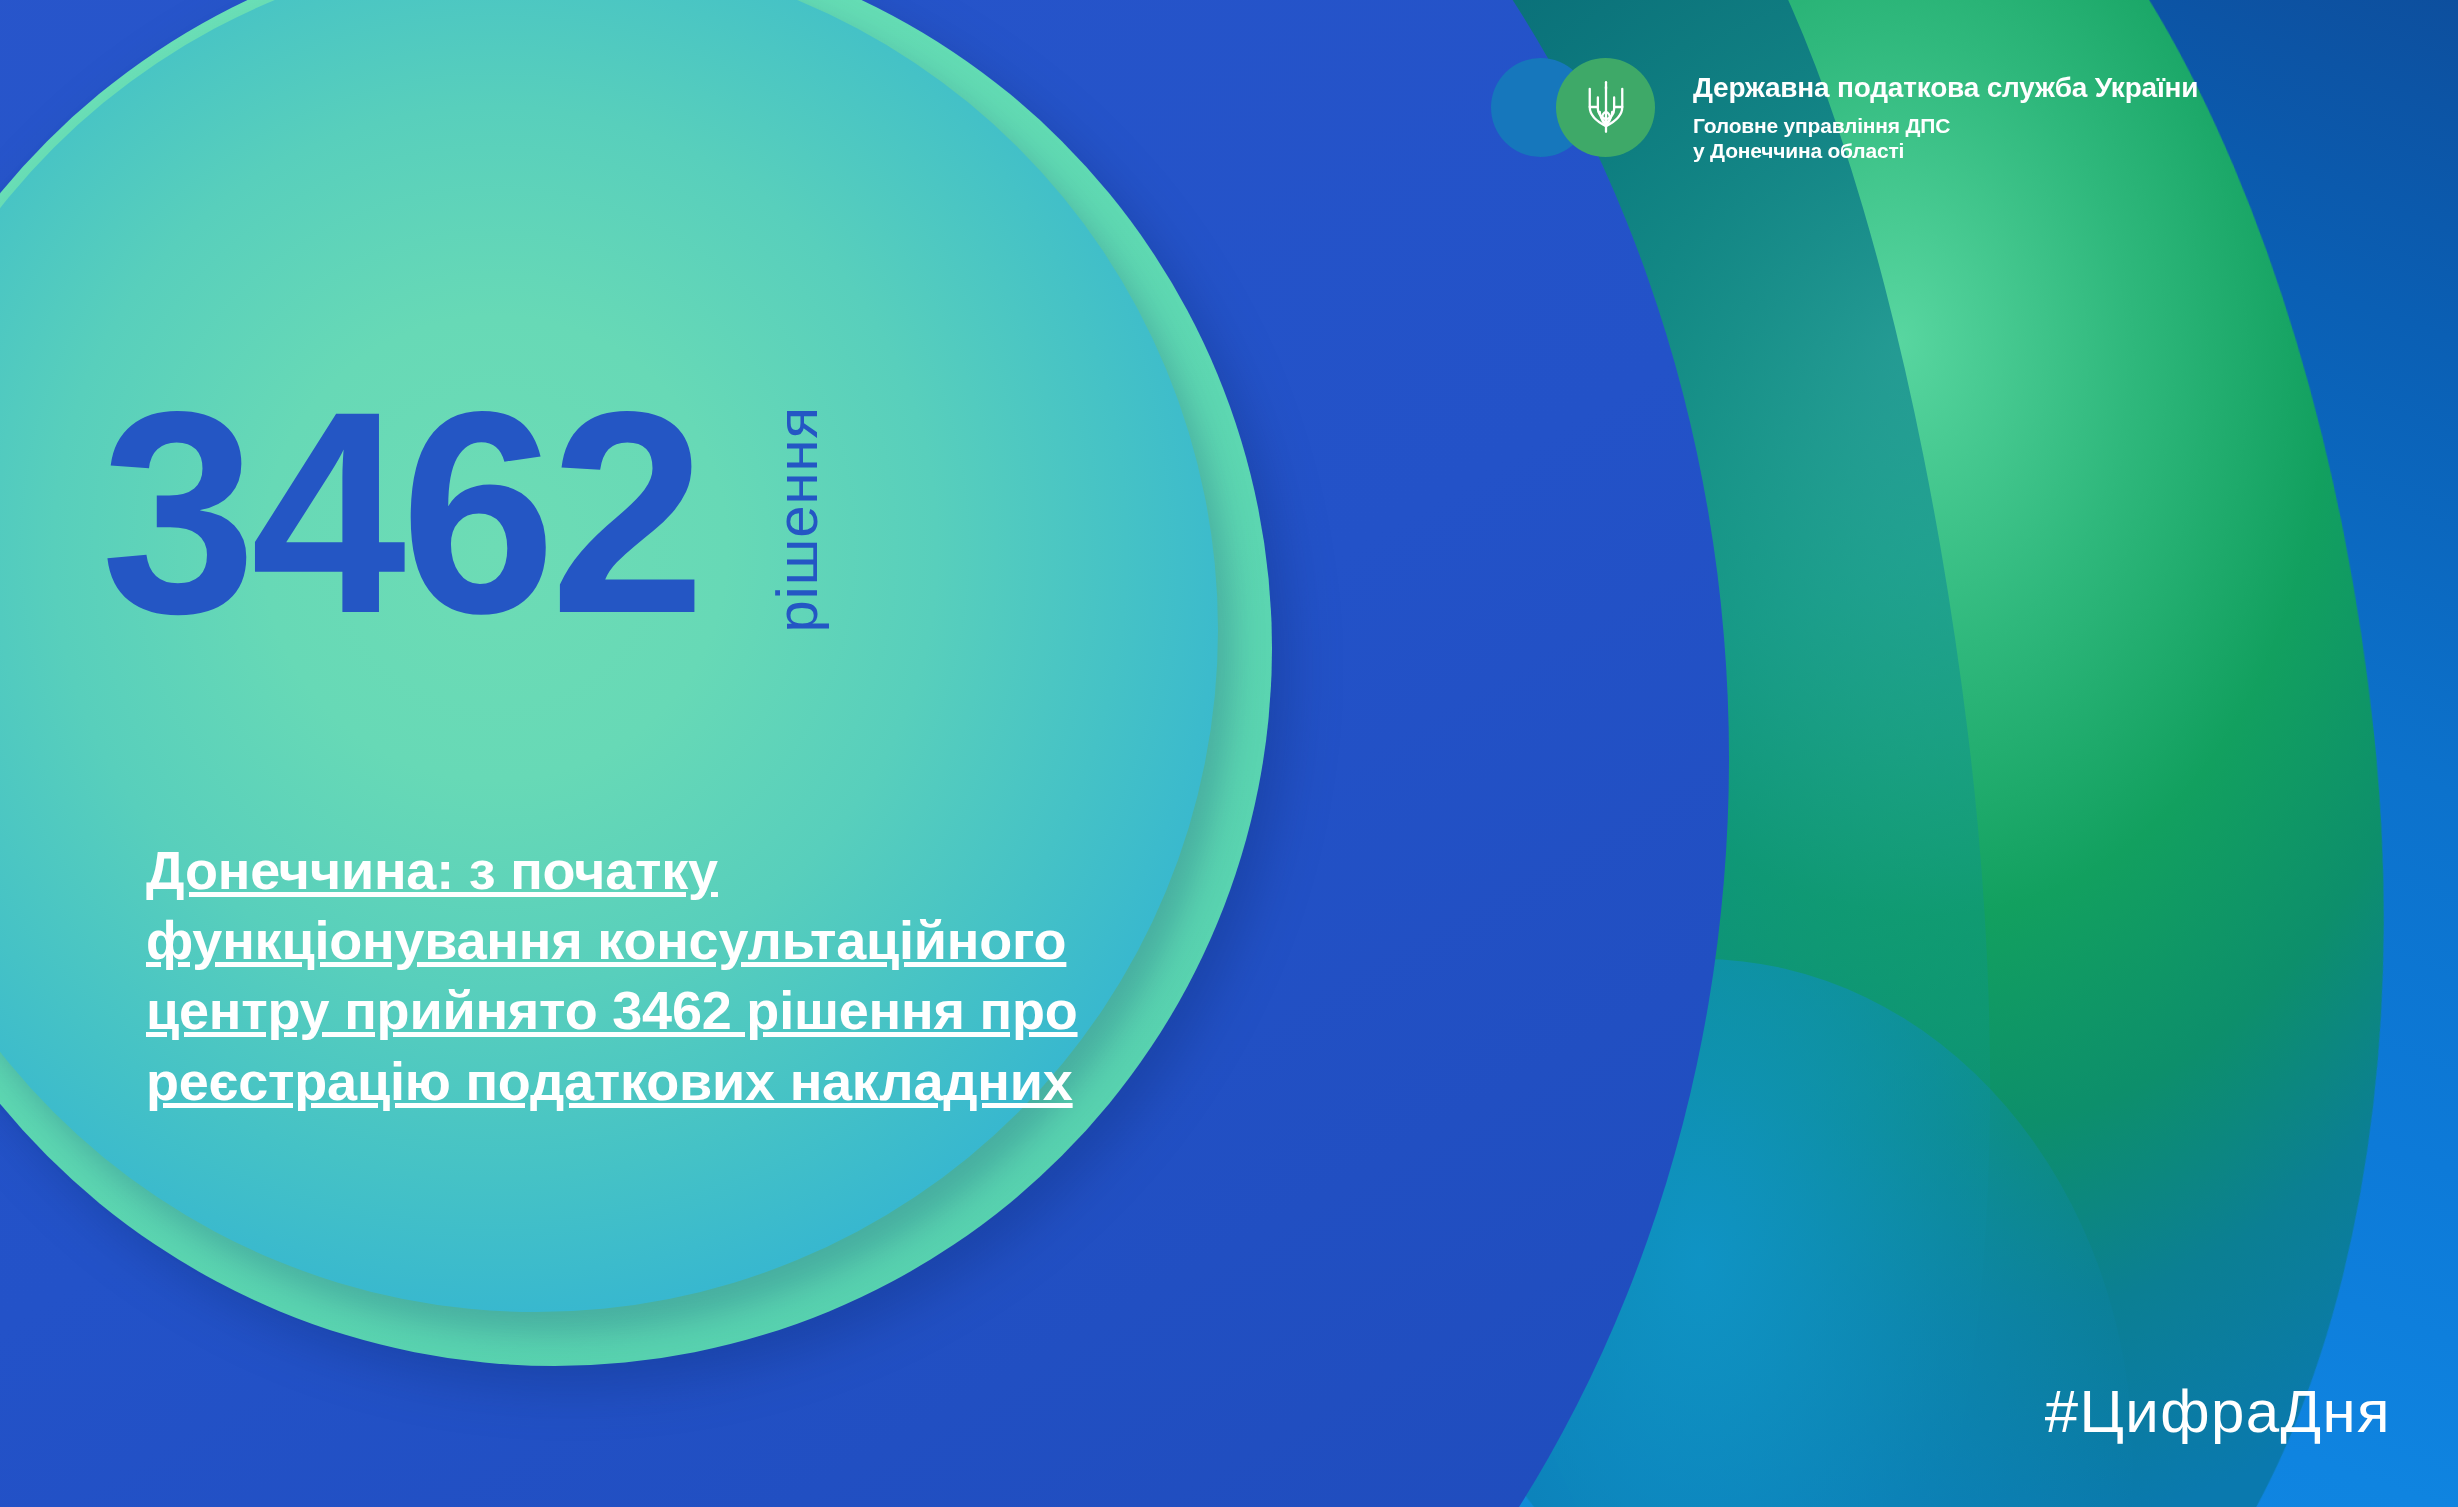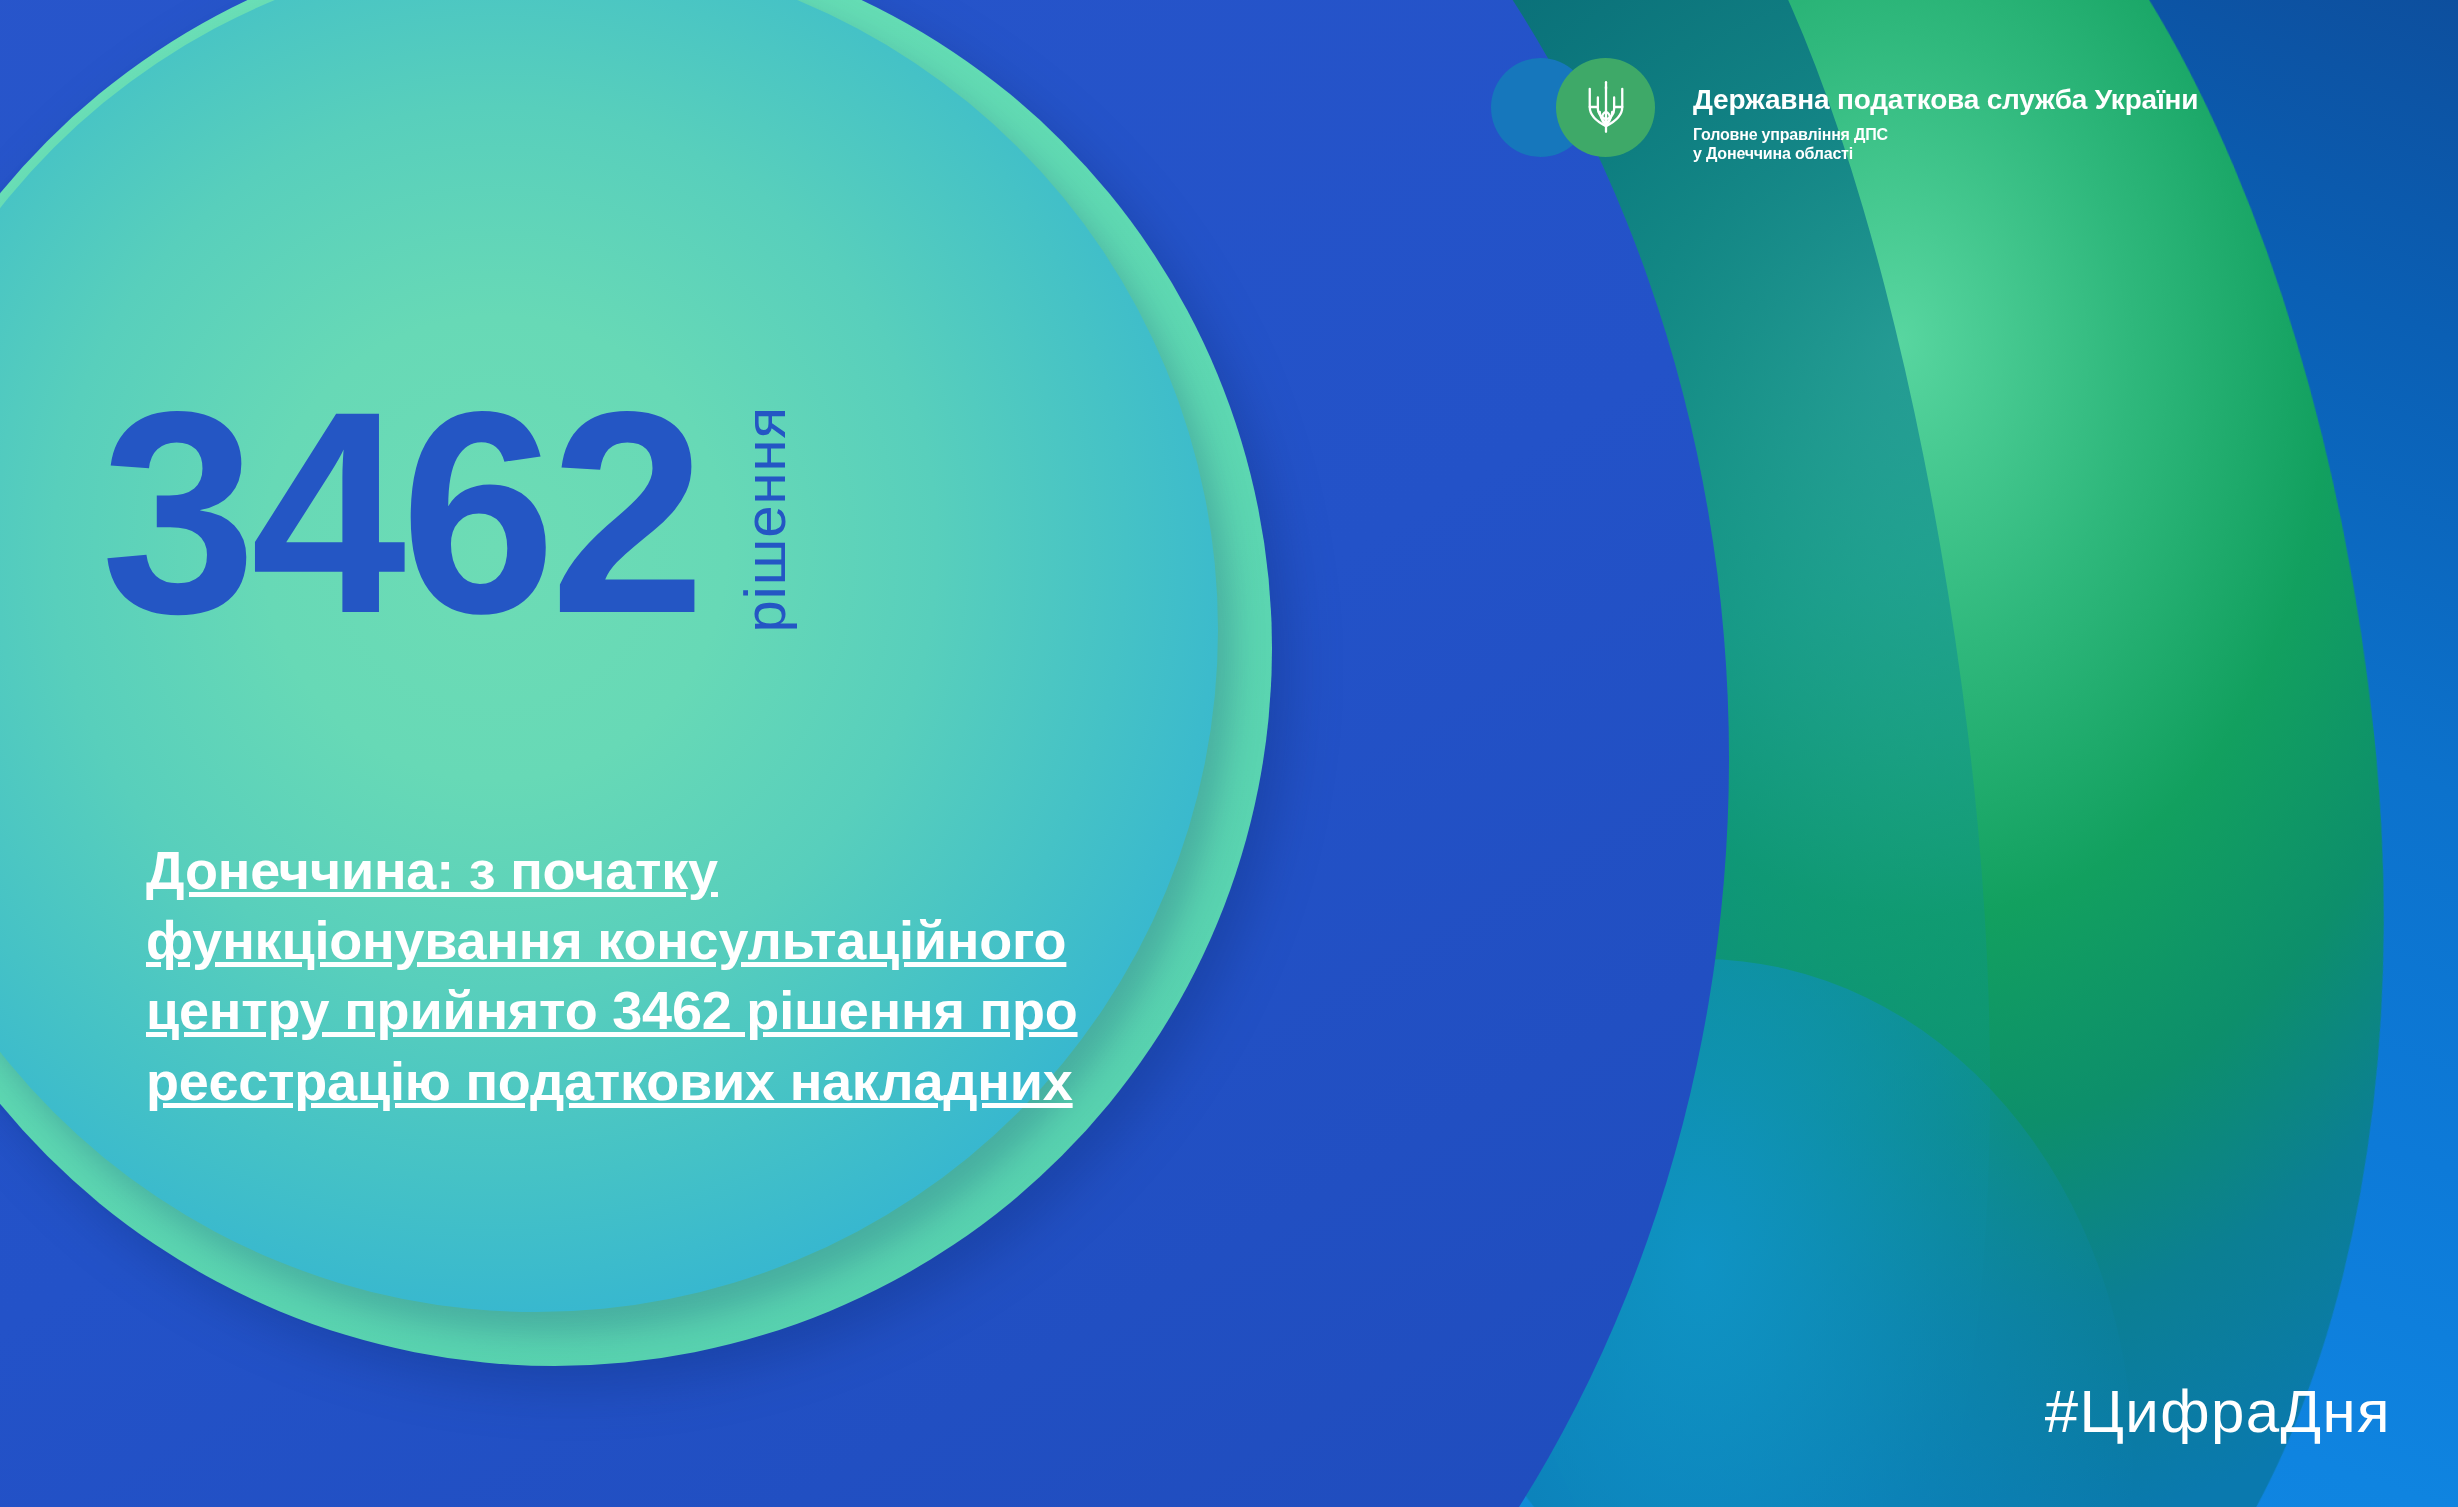--- a/index.html
+++ b/index.html
@@ -171,20 +171,21 @@
     width: 1249px;
     height: 100%;
   }
 
   .number-row {
     position: absolute;
     left: 101px;
     top: 389px;
     display: flex;
     align-items: flex-start;
+    gap: 32px;
   }
 
   .big-number {
     font-family: "Liberation Sans", "DejaVu Sans", sans-serif;
     font-size: 288px;
     font-weight: 700;
     line-height: 0.86;
     letter-spacing: -5.8px;
     color: #2456c4;
     transform: scaleX(0.97);
@@ -262,21 +263,21 @@
 
   .org-line-1 {
     font-size: 28px;
     font-weight: 700;
     line-height: 1.18;
     letter-spacing: -0.2px;
     white-space: nowrap;
   }
 
   .org-line-2, .org-line-3 {
-    font-size: 16px;
+    font-size: 21px;
     font-weight: 700;
     line-height: 1.2;
     letter-spacing: -0.2px;
     white-space: nowrap;
   }
   .org-line-2 { margin-top: 8.6px; }
 
   
 
   .hashtag {

